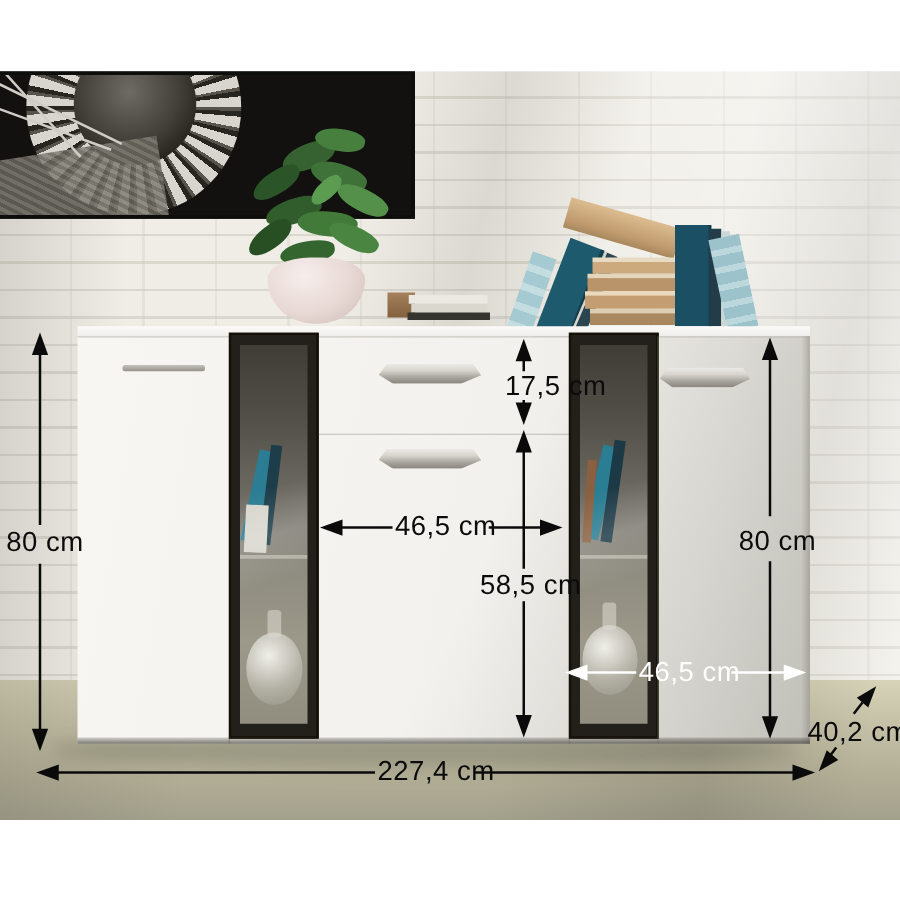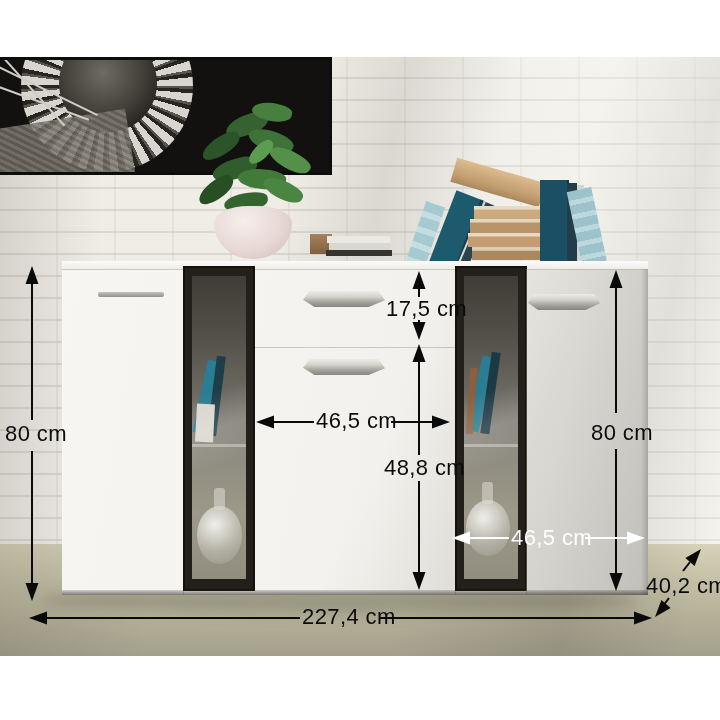--- a/index.html
+++ b/index.html
@@ -217,20 +217,20 @@
     </g>
     <g stroke="#ffffff" stroke-width="2" fill="#ffffff">
       <polygon points="452,538 470,531.5 470,544.5" stroke="none"></polygon>
       <line x1="469" y1="538" x2="509" y2="538"></line>
       <line x1="585" y1="538" x2="628" y2="538"></line>
       <polygon points="645,538 627,531.5 627,544.5" stroke="none"></polygon>
     </g>
   </svg>
 
   <div class="dim-label" style="left:5px;top:423px;">80 cm</div>
-  <div class="dim-label" style="left:386px;top:298px;">17,5 cm</div>
+  <div class="dim-label" style="left:404px;top:298px;">17,5 cm</div>
   <div class="dim-label" style="left:316px;top:410px;">46,5 cm</div>
-  <div class="dim-label" style="left:384px;top:457px;">48,8 cm</div>
+  <div class="dim-label" style="left:384px;top:457px;">58,5 cm</div>
   <div class="dim-label white" style="left:511px;top:527px;">46,5 cm</div>
   <div class="dim-label" style="left:591px;top:422px;">80 cm</div>
   <div class="dim-label" style="left:302px;top:606px;">227,4 cm</div>
   <div class="dim-label" style="left:646px;top:575px;">40,2 cm</div>
 </div>
 
 </body></html>

